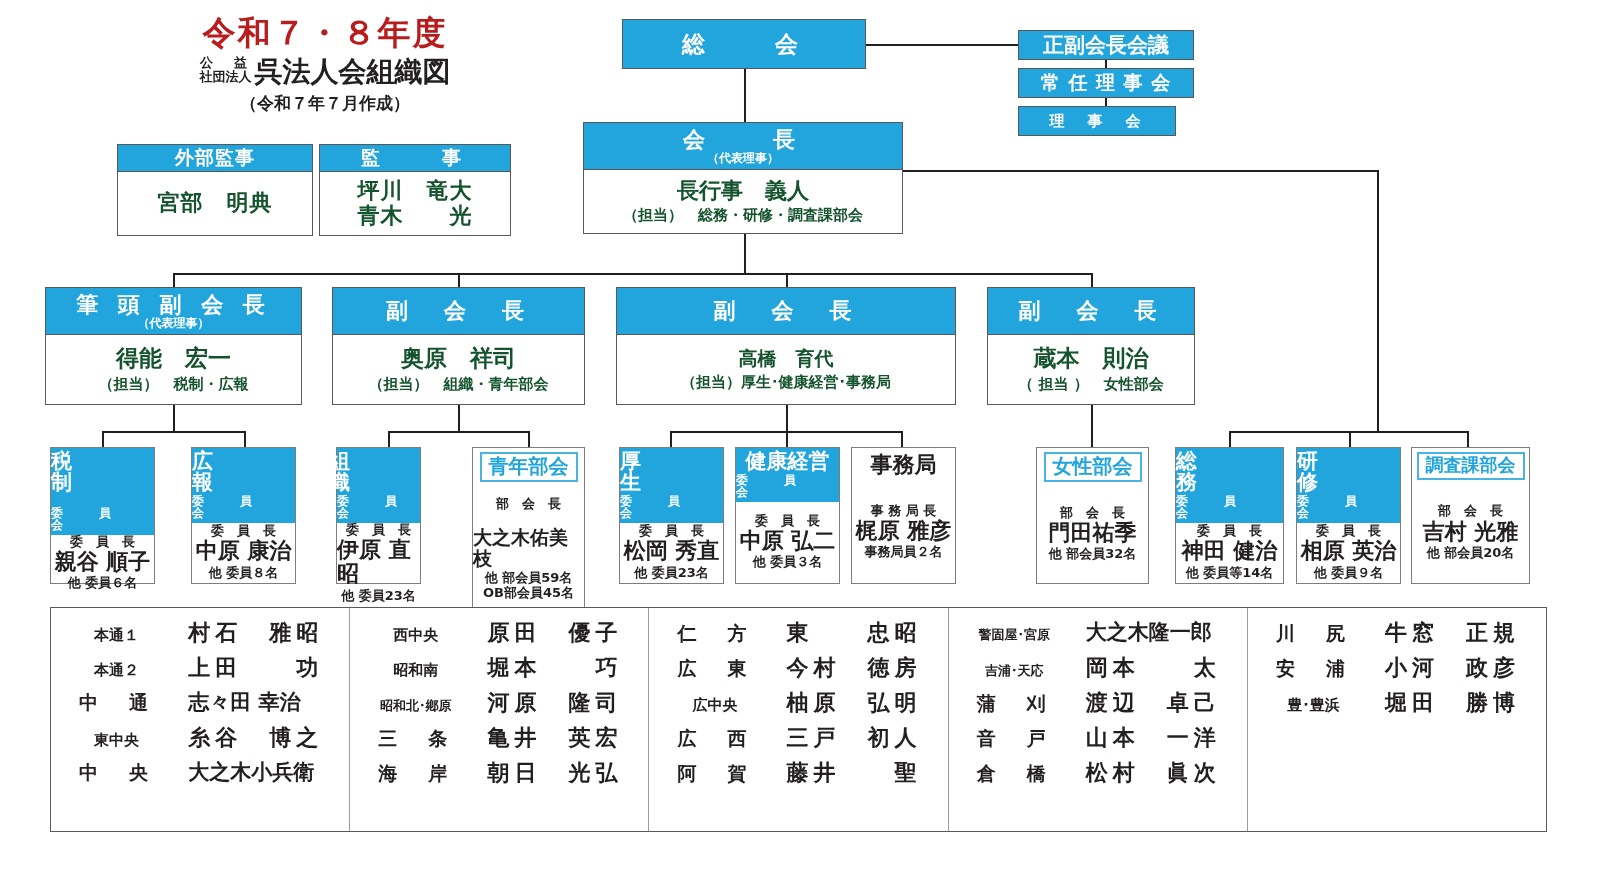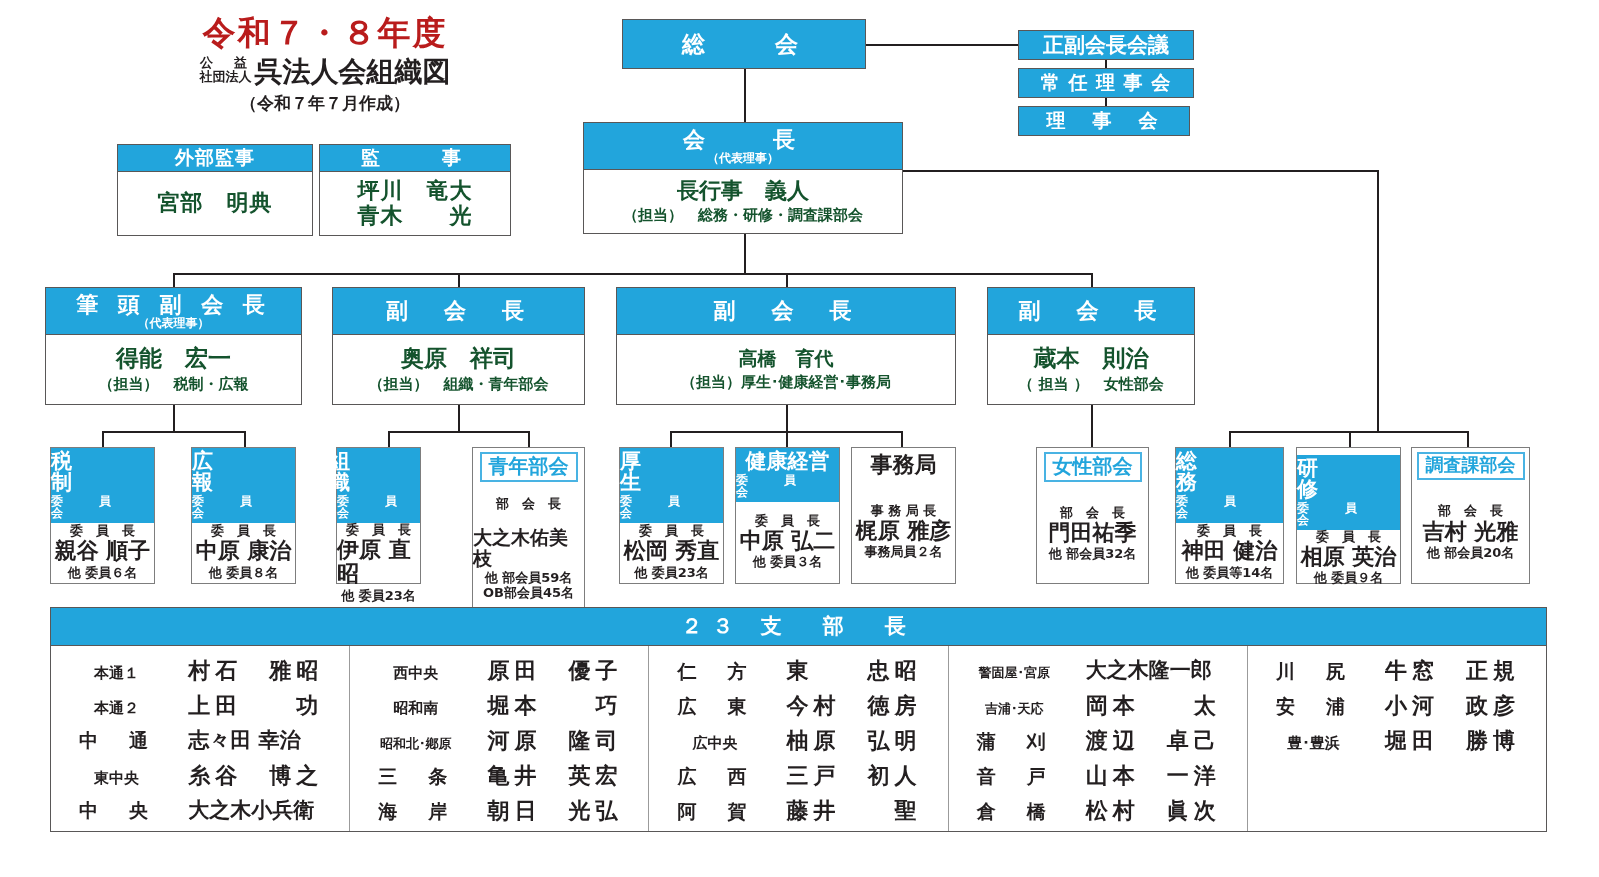--- a/index.html
+++ b/index.html
@@ -217,21 +217,21 @@
 
   <div class="ln lnh" style="left:1229px;top:431px;width:239px;"></div>
   <div class="ln lnv" style="left:1229px;top:431px;height:17px;"></div>
   <div class="ln lnv" style="left:1349px;top:431px;height:17px;"></div>
   <div class="ln lnv" style="left:1467px;top:431px;height:17px;"></div>
 
   <div class="solid" style="left:622px;top:19px;width:244px;height:50px;font-size:23px;letter-spacing:8px;">総　　会</div>
 
   <div class="solid" style="left:1018px;top:30px;width:176px;height:30px;font-size:21px;letter-spacing:0px;">正副会長会議</div>
   <div class="solid" style="left:1018px;top:68px;width:176px;height:30px;font-size:19px;letter-spacing:1px;">常 任 理 事 会</div>
-  <div class="solid" style="left:1018px;top:106px;width:172px;height:30px;font-size:19px;letter-spacing:4px;">理　事　会</div>
+  <div class="solid" style="left:1018px;top:106px;width:158px;height:30px;font-size:15px;letter-spacing:4px;">理　事　会</div>
 
   <div class="card" style="left:117px;top:144px;width:196px;height:92px;">
     <div class="hd" style="height:26px;font-size:19px;letter-spacing:1px;">外部監事</div>
     <div class="bd" style="font-size:22px;font-weight:700;letter-spacing:1px;">宮部　明典</div>
   </div>
 
   <div class="card" style="left:319px;top:144px;width:192px;height:92px;">
     <div class="hd" style="height:26px;font-size:19px;letter-spacing:8px;">監　　事</div>
     <div class="bd" style="font-size:22px;font-weight:700;letter-spacing:1px;">
       <div>坪川　竜大</div>
@@ -285,21 +285,21 @@
     <div class="hd" style="height:46px;font-size:22px;letter-spacing:7px;">
       <span>副　会　長</span>
     </div>
     <div class="bd">
       <div style="font-size:23px;font-weight:700;">蔵本　則治</div>
       <div style="font-size:15px;font-weight:700;margin-top:4px;">（ 担当 ）　女性部会</div>
     </div>
   </div>
 
   <div class="com" style="left:50px;top:447px;width:105px;height:137px;">
-    <div class="chd" style="letter-spacing:12px;">
+    <div class="chd" style="letter-spacing:12px;gap:12px;">
       <span class="c1">税　　制</span>
       <span class="c2">委　員　会</span>
     </div>
     <div class="cbd">
       <span class="role">委　員　長</span>
       <span class="pname">親谷 順子</span>
       <span class="cnt">他 委員６名</span>
     </div>
   </div>
 
@@ -391,21 +391,21 @@
       <span class="c2">委　員　会</span>
     </div>
     <div class="cbd">
       <span class="role">委　員　長</span>
       <span class="pname">神田 健治</span>
       <span class="cnt">他 委員等14名</span>
     </div>
   </div>
 
   <div class="com" style="left:1296px;top:447px;width:105px;height:137px;">
-    <div class="chd" style="letter-spacing:12px;margin-top:7px;">
+    <div class="chd" style="letter-spacing:12px;">
       <span class="c1">研　　修</span>
       <span class="c2">委　員　会</span>
     </div>
     <div class="cbd">
       <span class="role">委　員　長</span>
       <span class="pname">相原 英治</span>
       <span class="cnt">他 委員９名</span>
     </div>
   </div>
 
@@ -414,21 +414,20 @@
       <span class="c1" style="font-size:18px;">調査課部会</span>
     </div>
     <div class="cbd">
       <span class="role">部　会　長</span>
       <span class="pname">吉村 光雅</span>
       <span class="cnt">他 部会員20名</span>
     </div>
   </div>
 
   <div class="branch" style="left:50px;top:607px;width:1497px;height:225px;">
-    <div class="bhd">２３ 支　部　長</div>
     <div class="bbody" id="branch-body">
         <div class="bcol">
           <div class="brow">
             <div class="area sm2">本通１</div>
             <div class="nm">村石　雅昭</div>
           </div>
           <div class="brow">
             <div class="area sm2">本通２</div>
             <div class="nm">上田　　功</div>
           </div>

